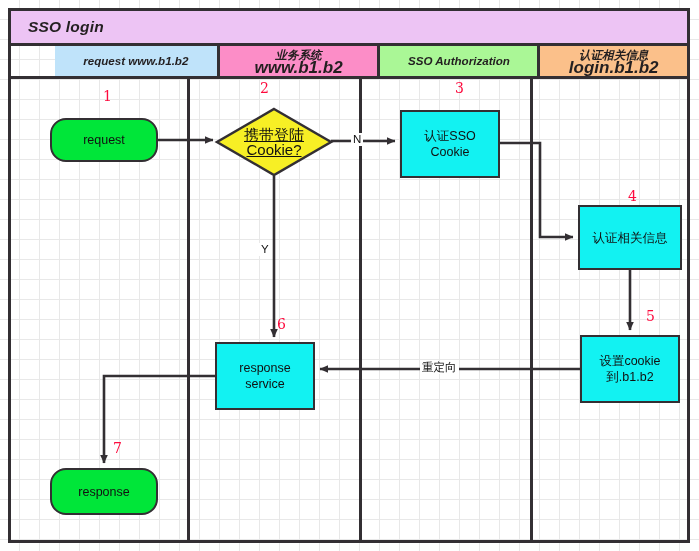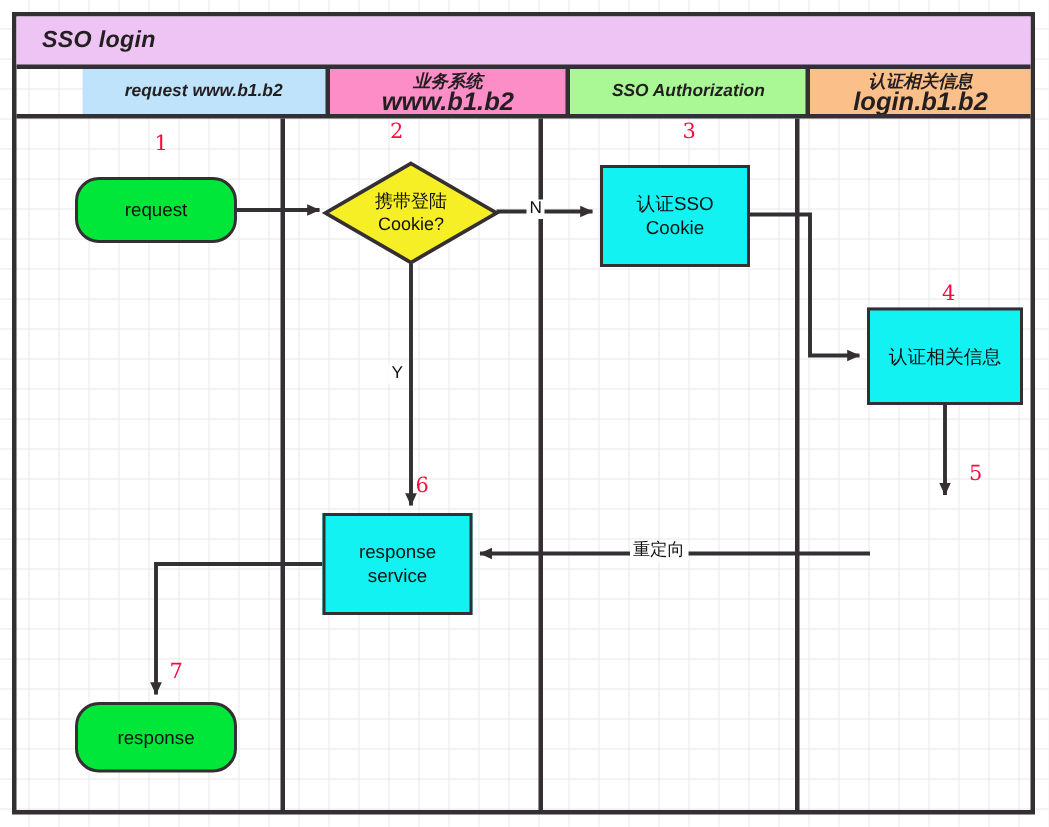--- a/index.html
+++ b/index.html
@@ -68,22 +68,23 @@
     font-size:12.5px;line-height:16px;color:#111111;
     white-space:pre-line;
   }
   .term{border-radius:16px;background:#00e639;justify-content:center;}
   .proc{background:#12f2f2;}
   .dia-wrap{position:absolute;}
   .dia-wrap svg{display:block;overflow:visible;}
   .dia-label{
     position:absolute;left:0;top:0;width:100%;height:100%;
     display:flex;flex-direction:column;align-items:center;justify-content:center;
-    font-size:12px;line-height:15.5px;color:#111111;white-space:pre-line;
+    font-size:15px;line-height:15.5px;color:#111111;white-space:pre-line;
     text-align:center;
+    text-decoration:underline;
   }
   
   .step-num{
     position:absolute;color:#fd0a3d;font-size:14px;font-weight:400;
     font-family:"DejaVu Serif",serif;
   }
   
   .edge-lbl{
     position:absolute;font-size:11.5px;color:#111111;
     background:#ffffff;padding:0 2px;line-height:13px;
@@ -165,20 +166,24 @@
     <span>认证SSO
 Cookie</span>
   </div>
   <span class="step-num" style="left:455px;top:80px;">3</span>
 
   <div class="node proc" style="left:578px;top:205px;width:104px;height:65px;">
     <span>认证相关信息</span>
   </div>
   <span class="step-num" style="left:628px;top:188px;">4</span>
 
+  <div class="node proc" style="left:580px;top:335px;width:100px;height:68px;">
+    <span>设置cookie
+到.b1.b2</span>
+  </div>
   <span class="step-num" style="left:646px;top:308px;">5</span>
 
   <div class="node proc" style="left:215px;top:342px;width:100px;height:68px;">
     <span>response
 service</span>
   </div>
   <span class="step-num" style="left:277px;top:316px;">6</span>
 
   <div class="node term" style="left:50px;top:468px;width:108px;height:47px;">
     <span>response</span>

